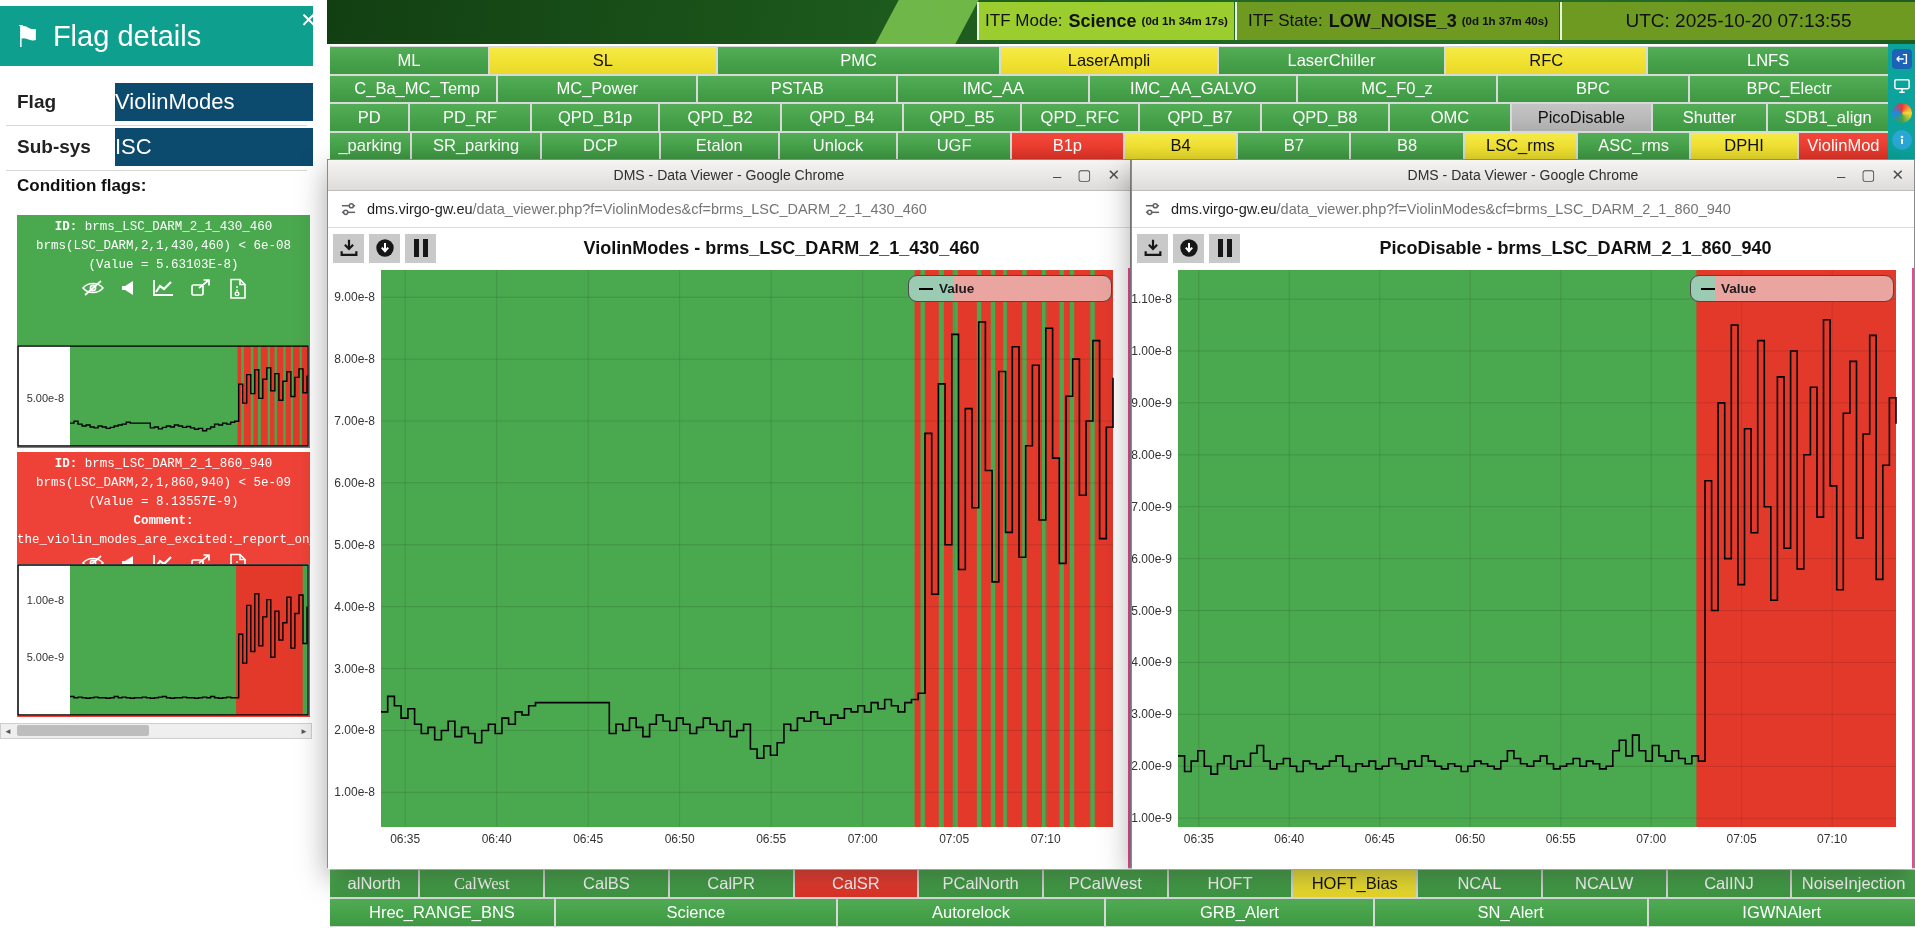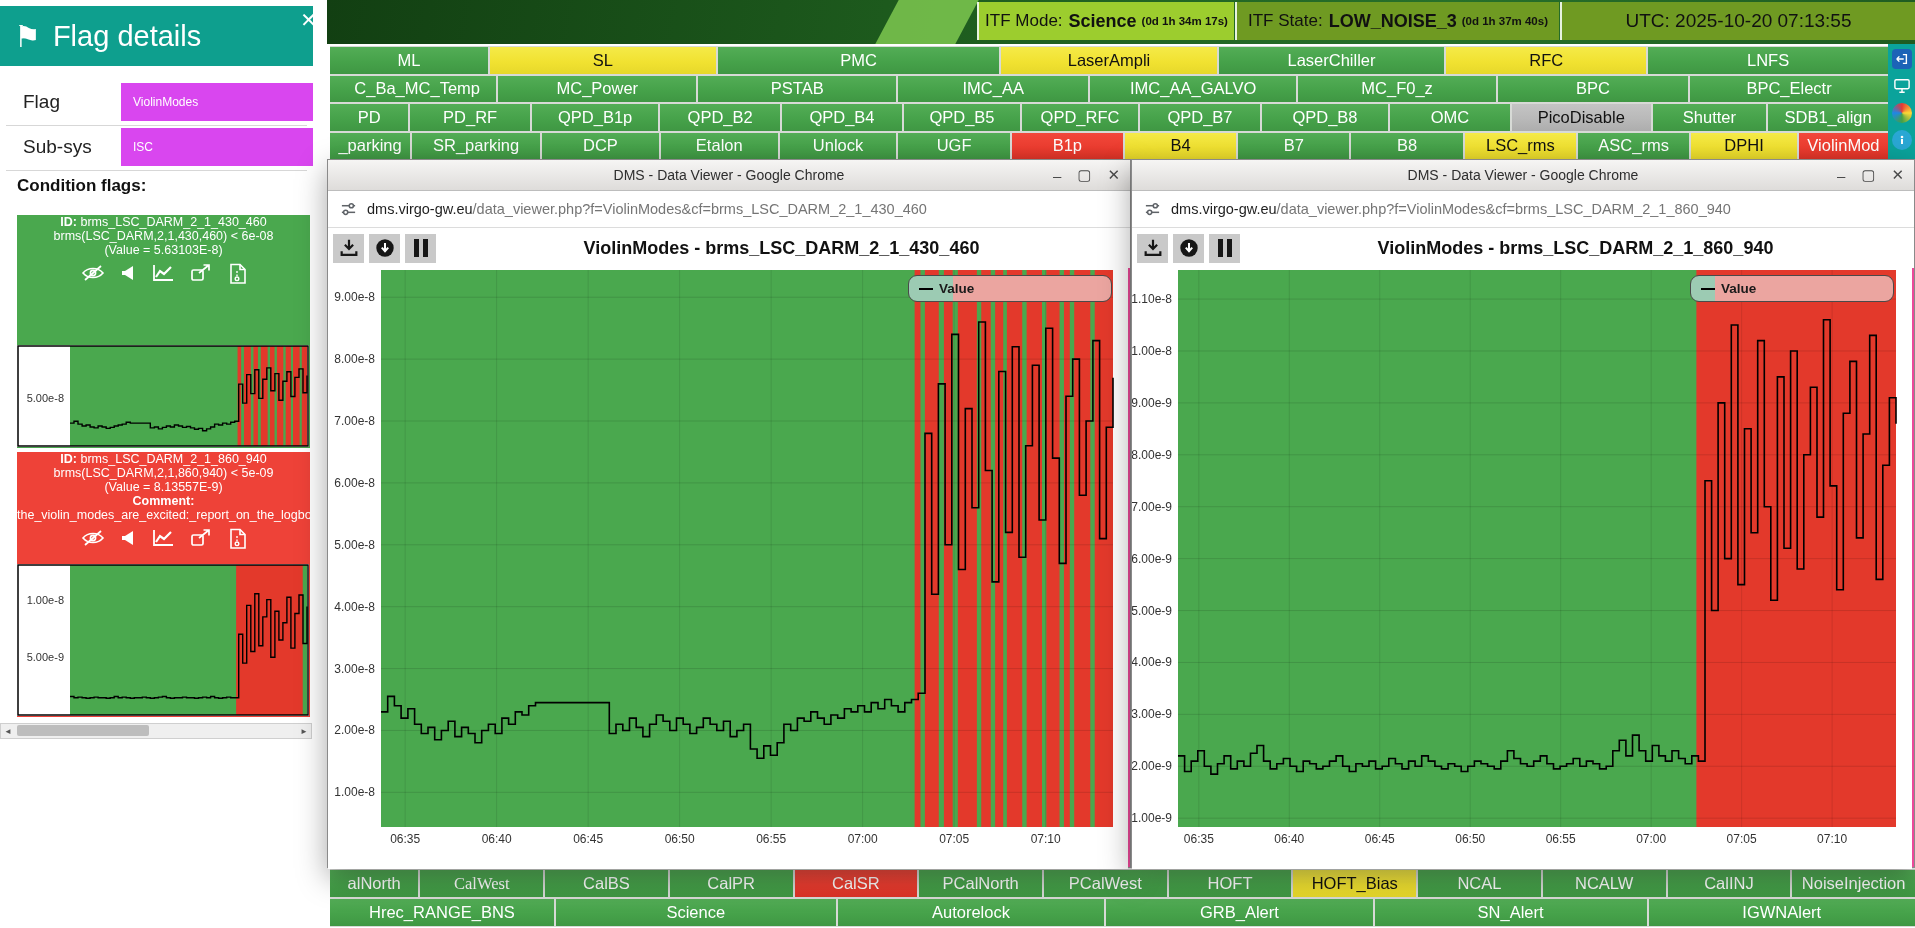--- a/index.html
+++ b/index.html
@@ -32,29 +32,29 @@
   .rail-icon{width:20px;height:20px;border-radius:4px;display:flex;align-items:center;justify-content:center;}
 
   
   #flag-panel{position:absolute;left:0;top:0;width:327px;height:928px;background:#fff;}
   #flag-header{position:absolute;left:0;top:6px;width:313px;height:60px;background:#0e9f8e;color:#fff;
     display:flex;align-items:center;}
   #flag-header .glyph{font-size:30px;margin:0 12px 0 14px;}
   #flag-header .ttl{font-size:29px;}
   #panel-close{position:absolute;right:10px;top:8px;color:#fff;font-size:20px;cursor:pointer;}
   .kv-row{position:absolute;left:0;width:313px;display:flex;align-items:center;}
-  .kv-label{font-size:19px;font-weight:normal;color:#222;padding-left:23px;width:98px;}
-  .kv-value{background:#d946ef;color:#fff;font-size:12px;height:38px;display:flex;align-items:center;
-    padding-left:12px;flex:1;}
+  .kv-label{font-size:19px;font-weight:bold;color:#222;padding-left:17px;width:98px;}
+  .kv-value{background:#0c4a6e;color:#fff;font-size:22px;height:38px;display:flex;align-items:center;
+    flex:1;}
   .hline{position:absolute;left:6px;width:301px;height:0;border-top:1px solid #d7d7d7;}
   #cond-title{position:absolute;left:17px;top:176px;font-size:17px;font-weight:bold;color:#111;}
   .flag-card{position:absolute;left:17px;width:293px;color:#fff;text-align:center;overflow:hidden;}
   .flag-card.green{background:#4aa84e;}
   .flag-card.red{background:#ee4238;}
-  .fc-line{font-size:12.5px;white-space:nowrap;}
+  .fc-line{font-size:12.5px;margin-top:5px;white-space:nowrap;font-family:Liberation Mono, monospace;}
   .fc-line b{font-weight:bold;}
   .icon-row{display:flex;justify-content:center;gap:13px;margin-top:6px;}
   .icon-row svg{display:block;}
   .mini-wrap{position:absolute;left:0;}
 
   
   .chrome-win{position:absolute;background:#ec4899;border:1px solid #8a8a8a;
     box-shadow:0 10px 28px rgba(0,0,0,.35);}
   .titlebar{height:30px;background:linear-gradient(#f6f5f4,#dedcda);border-bottom:1px solid #bdbdbd;
     display:flex;align-items:center;justify-content:center;position:relative;}
@@ -453,21 +453,21 @@
             <circle cx="12" cy="12" r="9.5" fill="#161616"></circle>
             <path d="M12 6.5 V14.5 M8.5 11.5 L12 15.5 L15.5 11.5" stroke="#fff" stroke-width="2.2" fill="none"></path>
           </svg>
       </div>
       <div class="tool-btn">
         <svg width="20" height="22" viewBox="0 0 20 22">
             <rect x="3" y="2" width="5" height="18" fill="#161616"></rect>
             <rect x="12" y="2" width="5" height="18" fill="#161616"></rect>
           </svg>
       </div>
-      <div class="chart-title">ViolinModes - brms_LSC_DARM_2_1_860_940</div>
+      <div class="chart-title">PicoDisable - brms_LSC_DARM_2_1_860_940</div>
     </div>
     <div class="chart-area">
       <div id="c1">
           <svg width="780" height="601" xmlns="http://www.w3.org/2000/svg" style="display:block;background:#fff;">
             <rect x="46" y="2" width="718" height="557" fill="#4aa84e"></rect>
             <rect x="564.396" y="2" width="199.604" height="557" fill="#e3392b"></rect>
             <line x1="46" y1="31.06989748369061" x2="764" y2="31.06989748369061" stroke="rgba(0,0,0,0.12)"></line>
             <text x="40" y="35.06989748369061" text-anchor="end" font-size="12" fill="#333" font-family="Liberation Sans,sans-serif">1.10e-8</text>
             <line x1="46" y1="82.98042870456666" x2="764" y2="82.98042870456666" stroke="rgba(0,0,0,0.12)"></line>
             <text x="40" y="86.98042870456666" text-anchor="end" font-size="12" fill="#333" font-family="Liberation Sans,sans-serif">1.00e-8</text>

